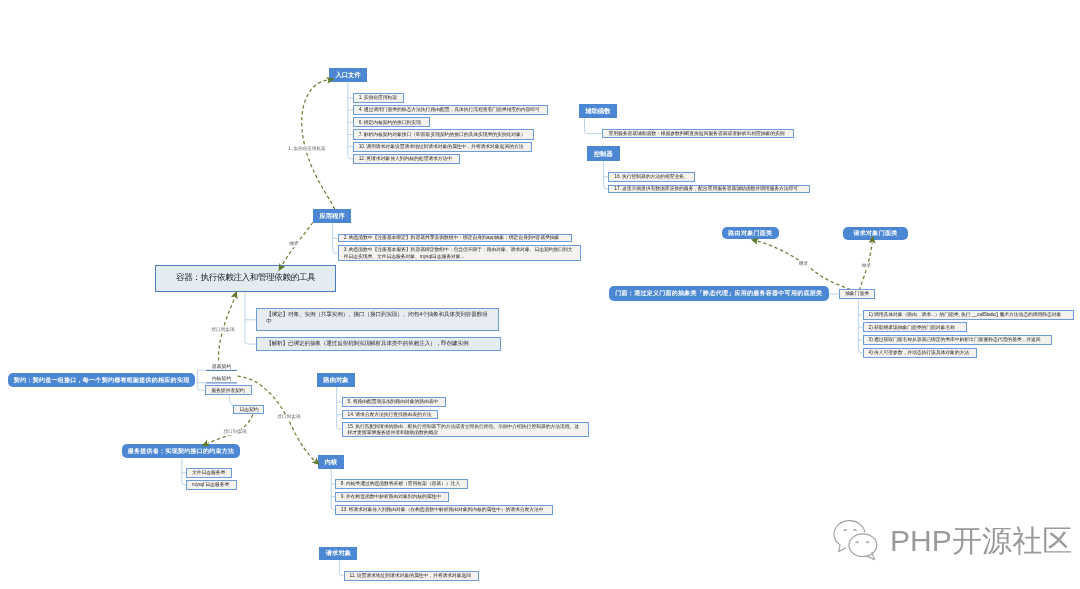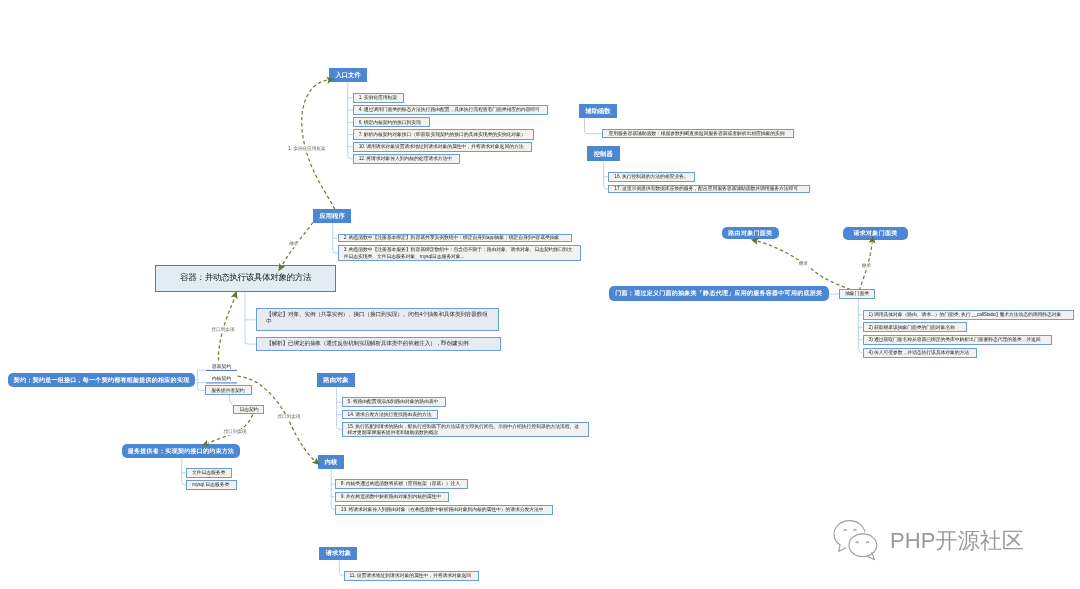--- a/index.html
+++ b/index.html
@@ -13,21 +13,21 @@
 .rnd{border-radius:5px;letter-spacing:0.27px;}
 .lf{background:#f4f2ee;color:#2b2b2b;border:1px solid #6b9bd8;display:flex;
     align-items:center;padding:0 5.0px;white-space:nowrap;letter-spacing:-0.13px;}
 .lf.m{align-items:flex-start;padding-top:1.3px;white-space:normal;}
 .lfb{background:#e7ecf2;padding:0 9.7px;}
 svg#edges,svg#arrowlayer{position:absolute;left:0;top:0;width:1080px;height:589px;}
 svg#arrowlayer{pointer-events:none;}
 .el{position:absolute;color:#5f5f5f;white-space:nowrap;font-size:4.6px;
     line-height:1;transform:translate(-50%,-50%);background:#fff;padding:0.4px 0.6px;}
 #wm{position:absolute;left:833px;top:518.7px;display:flex;align-items:center;}
-#wm .t{font-size:22px;color:#9a9a9a;letter-spacing:0.1px;font-weight:300;margin-left:12px;
+#wm .t{font-size:30px;color:#9a9a9a;letter-spacing:0.1px;font-weight:300;margin-left:12px;
        line-height:1;}
 </style>
 </head>
 <body>
 
 <div id="stage">
 <svg id="edges" viewBox="0 0 1080 589">
       <defs>
         <marker id="arrowhead" viewBox="0 0 12 12" refX="5.5" refY="6" markerWidth="4.8" markerHeight="4.8" orient="auto">
           <path d="M0,0.3 L12,6 L0,11.7 L3.5,6 Z" fill="#5f7a2b"></path>
@@ -87,21 +87,21 @@
 <div class="nd lf" style="left:352.7px;top:141.6px;width:179.2px;height:10.2px;font-size:4.9px;line-height:5.4px">10. 调用请求对象设置请求地址到请求对象的属性中，并将请求对象返回的方法</div>
 <div class="nd lf" style="left:352.7px;top:153.8px;width:107.8px;height:10.2px;font-size:4.9px;line-height:5.4px">12. 将请求对象传入到内核的处理请求方法中</div>
 <div class="nd hd" style="left:578.6px;top:104.2px;width:38.8px;height:14.1px;font-size:6.3px">辅助函数</div>
 <div class="nd lf" style="left:602.4px;top:129.3px;width:191.3px;height:8.8px;font-size:4.9px;line-height:5.4px">应用服务容器辅助函数：根据参数判断直接返回服务容器或者解析出相应抽象的实例</div>
 <div class="nd hd" style="left:586.7px;top:146.1px;width:33.1px;height:15.4px;font-size:6.3px">控制器</div>
 <div class="nd lf" style="left:608.3px;top:171.9px;width:87.1px;height:9.8px;font-size:4.9px;line-height:5.4px">16. 执行控制器的方法的相应业务。</div>
 <div class="nd lf" style="left:608.3px;top:184.6px;width:201.4px;height:8.9px;font-size:4.9px;line-height:5.4px">17. 这里示例提供有数据库连接的服务，配合应用服务容器辅助函数并调用服务方法即可</div>
 <div class="nd hd" style="left:313.1px;top:208.9px;width:38.0px;height:13.9px;font-size:6.3px">应用程序</div>
 <div class="nd lf" style="left:337.7px;top:234.1px;width:234.4px;height:8.2px;font-size:4.9px;line-height:5.4px">2. 构造函数中【注册基本绑定】到容器共享实例数组中：绑定自身到app抽象；绑定自身到=容器类抽象</div>
 <div class="nd lf m" style="left:337.7px;top:245.0px;width:243.4px;height:16.1px;font-size:4.9px;line-height:6.5px">3. 构造函数中【注册基本服务】到容器绑定数组中：包含但不限于：路由对象、请求对象、日志契约接口到文件日志实现类、文件日志服务对象、mysql日志服务对象...</div>
-<div class="nd" style="left:155.2px;top:265.1px;width:180.9px;height:26.5px;background:#e3ebf3;border:1.7px solid #4a7cc1;display:flex;align-items:center;justify-content:center;font-size:8.6px;letter-spacing:-0.4px;color:#1c1c1c">容器：并动态执行该具体对象的方法</div>
+<div class="nd" style="left:155.2px;top:265.1px;width:180.9px;height:26.5px;background:#e3ebf3;border:1.7px solid #4a7cc1;display:flex;align-items:center;justify-content:center;font-size:8.6px;letter-spacing:-0.4px;color:#1c1c1c">容器：执行依赖注入和管理依赖的工具</div>
 <div class="nd lf m lfb" style="left:255.5px;top:308.3px;width:243.2px;height:22.9px;font-size:5.6px;line-height:7.3px">【绑定】对象、实例（共享实例）、接口（接口到实现）、闭包4个抽象和具体类到容器数组中</div>
 <div class="nd lf lfb" style="left:255.5px;top:337.0px;width:245.6px;height:14.1px;font-size:5.6px;line-height:5.4px">【解析】已绑定的抽象（通过反射机制实现解析具体类中的依赖注入），即创建实例</div>
 <div class="nd hd" style="left:316.9px;top:372.5px;width:38.1px;height:14.5px;font-size:6.3px">路由对象</div>
 <div class="nd lf" style="left:341.6px;top:397.4px;width:104.0px;height:9.5px;font-size:4.9px;line-height:5.4px">5. 将路由配置项添加到路由对象的路由表中</div>
 <div class="nd lf" style="left:341.6px;top:410.1px;width:96.5px;height:9.3px;font-size:4.9px;line-height:5.4px">14. 请求分发方法执行查找路由表的方法</div>
 <div class="nd lf m" style="left:341.6px;top:421.6px;width:247px;height:15.6px;font-size:4.9px;line-height:6.6px">15. 执行匹配到请求的路由，那执行控制器下的方法或者立即执行闭包。示例中介绍执行控制器的方法流程。这样才更能掌握服务提供者和辅助函数的概念</div>
 <div class="nd hd" style="left:317.6px;top:455.0px;width:26.2px;height:14.0px;font-size:6.3px">内核</div>
 <div class="nd lf" style="left:334.8px;top:478.9px;width:133.5px;height:10.6px;font-size:4.9px;line-height:5.4px">8. 内核类通过构造函数将依赖（应用框架（容器））注入</div>
 <div class="nd lf" style="left:334.8px;top:491.6px;width:114.6px;height:10.1px;font-size:4.9px;line-height:5.4px">9. 并在构造函数中解析路由对象到内核的属性中</div>
 <div class="nd lf" style="left:334.8px;top:504.7px;width:218.5px;height:10.1px;font-size:4.9px;line-height:5.4px">13. 将请求对象传入到路由对象（在构造函数中解析路由对象到内核的属性中）的请求分发方法中</div>

